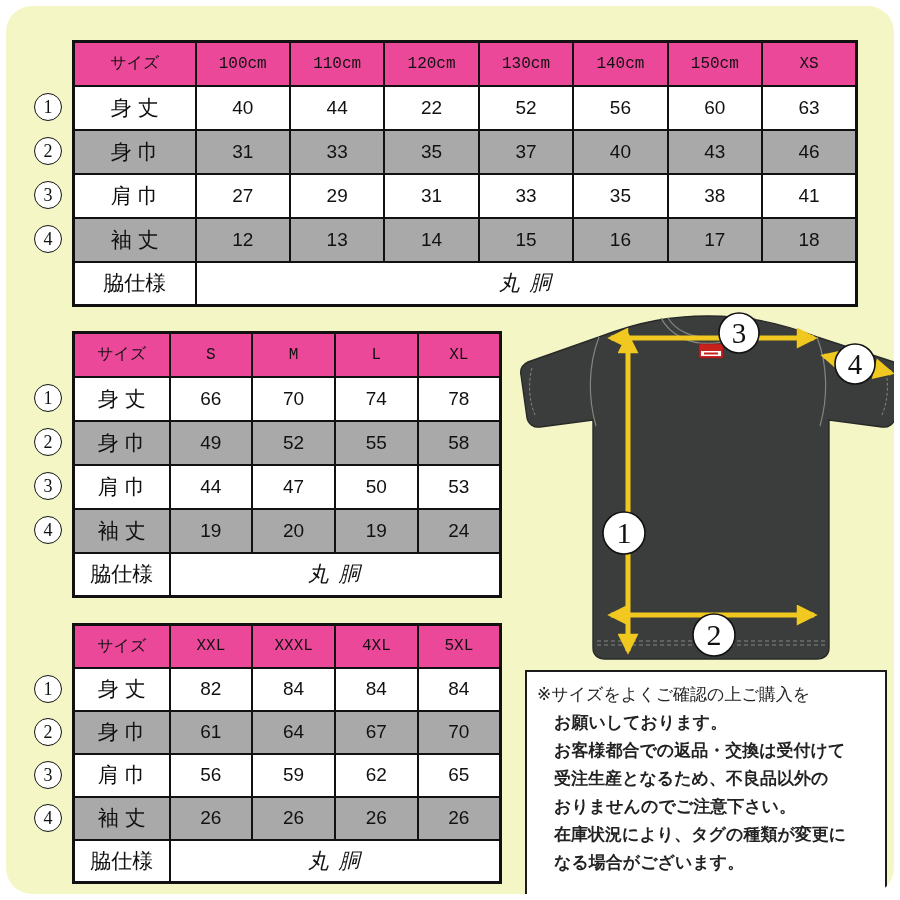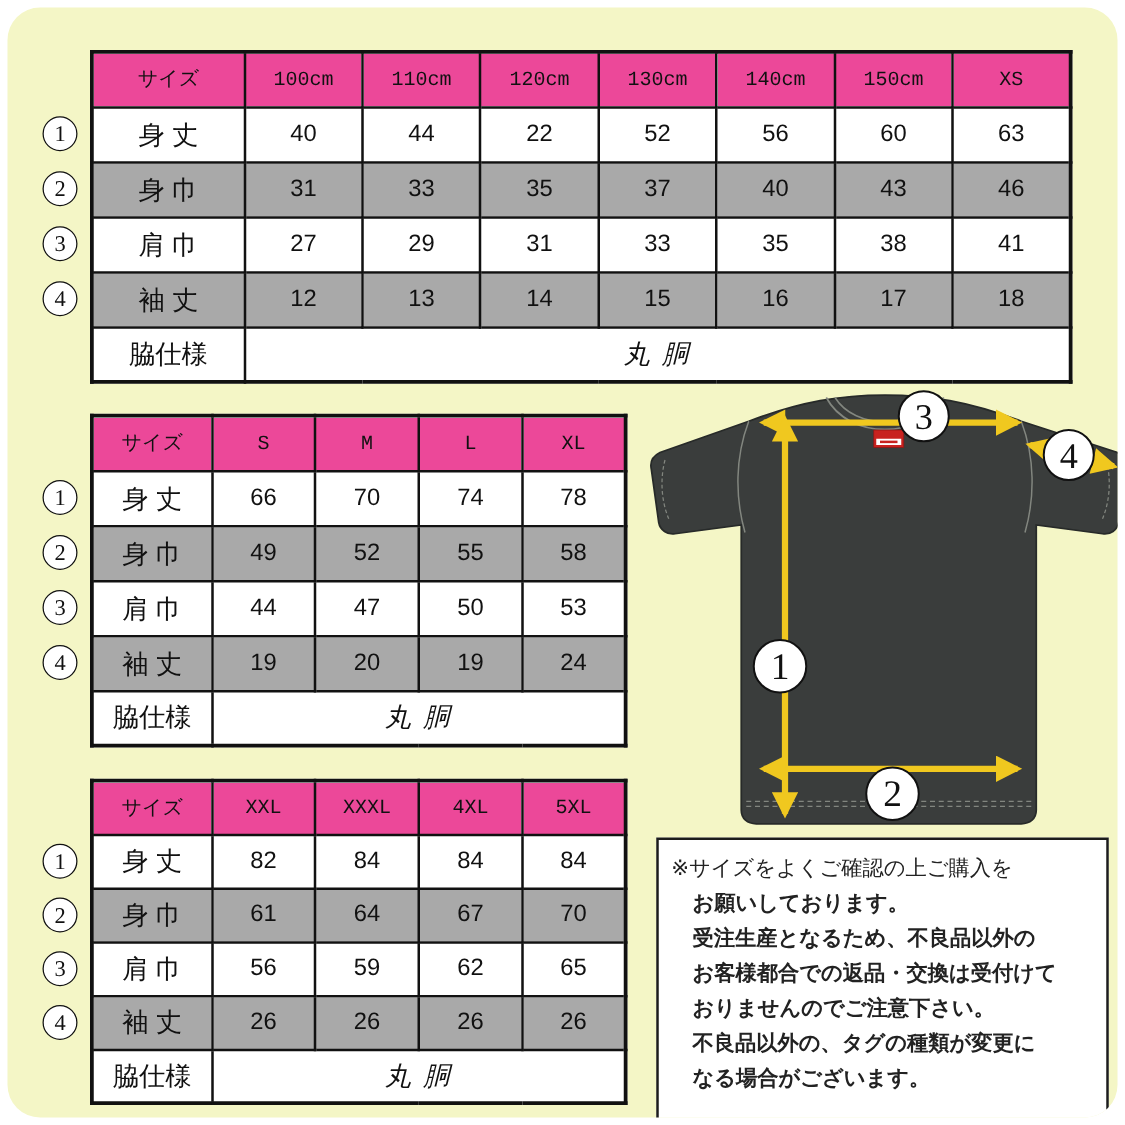--- a/index.html
+++ b/index.html
@@ -279,20 +279,20 @@
       <g>
         <circle cx="203" cy="329" r="21" fill="#ffffff" stroke="#111" stroke-width="1.6"></circle>
         <text x="203" y="339" text-anchor="middle" font-family="Liberation Serif, DejaVu Serif, serif" font-size="30" fill="#111">2</text>
       </g>
     </svg>
   </div>
 
   <div class="note">
     <div class="ln">※サイズをよくご確認の上ご購入を</div>
     <div class="ln ind">お願いしております。</div>
+    <div class="ln ind">お客様都合での返品・交換は受付けて</div>
     <div class="ln ind">受注生産となるため、不良品以外の</div>
-    <div class="ln ind">お客様都合での返品・交換は受付けて</div>
     <div class="ln ind">おりませんのでご注意下さい。</div>
-    <div class="ln ind">不良品以外の、タグの種類が変更に</div>
+    <div class="ln ind">在庫状況により、タグの種類が変更に</div>
     <div class="ln ind">なる場合がございます。</div>
   </div>
 
 </div>
 
 </body></html>

